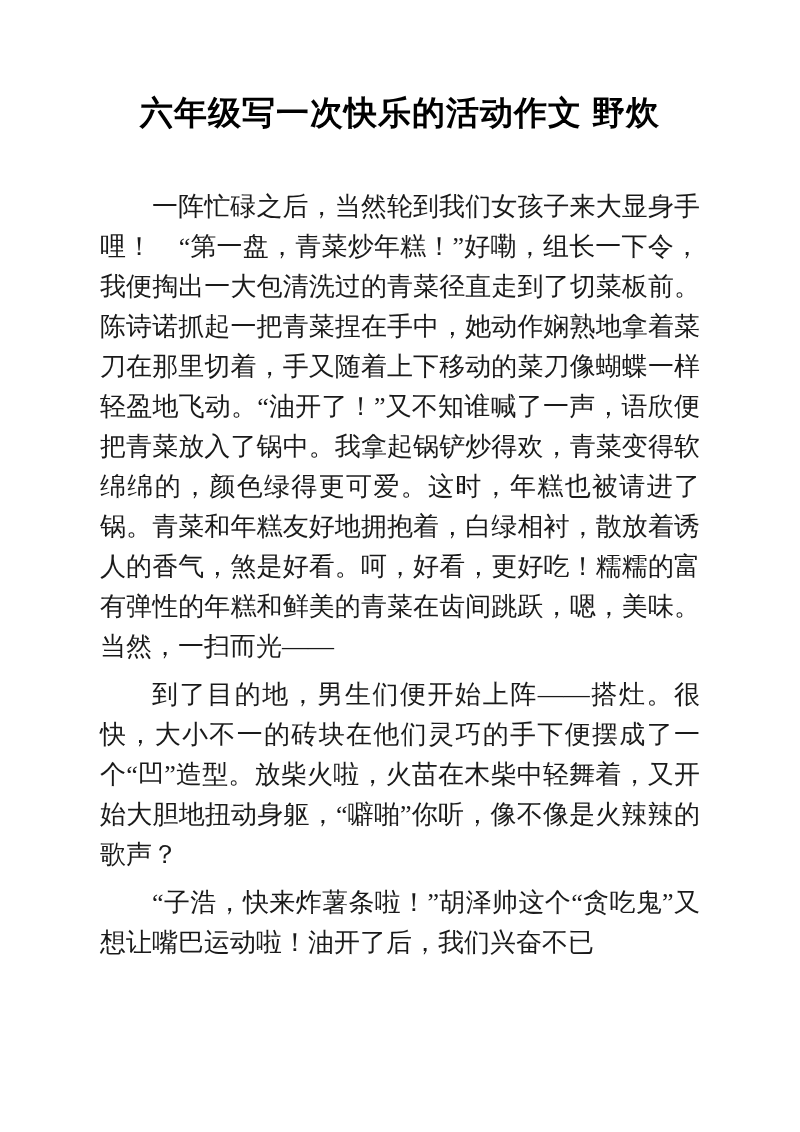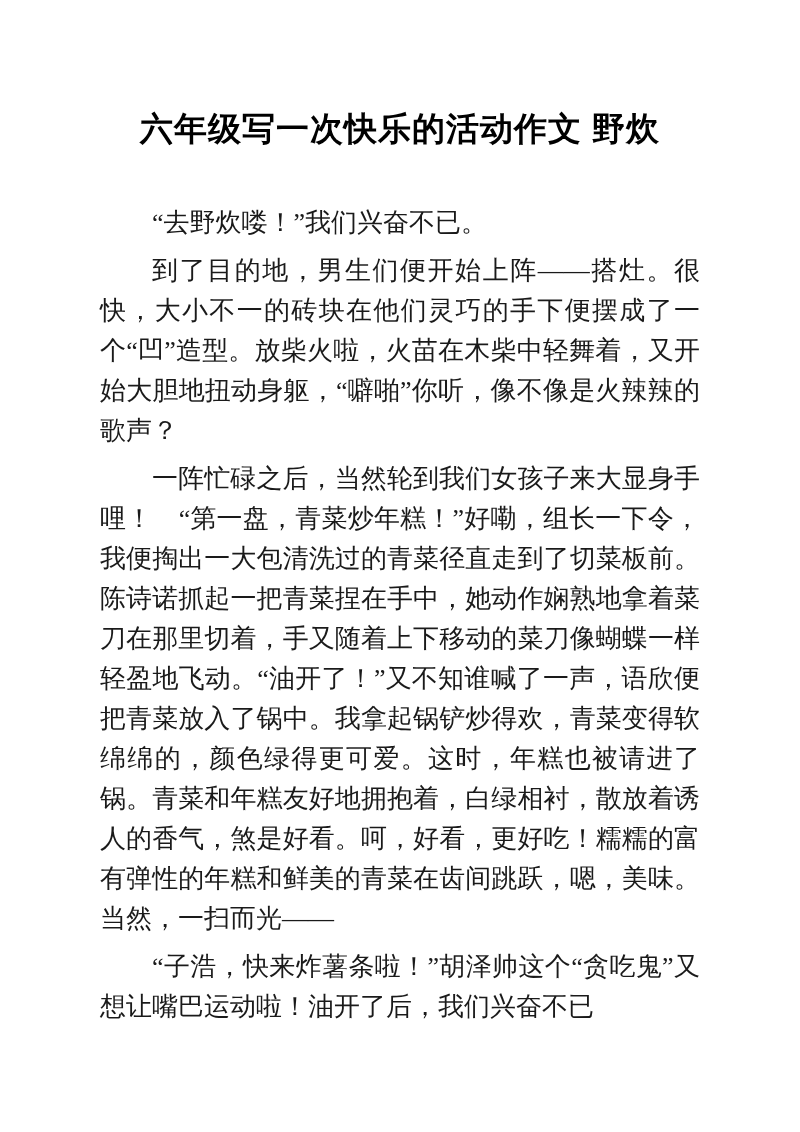--- a/index.html
+++ b/index.html
@@ -9,21 +9,21 @@
   }
   body {
     width: 800px;
     height: 1132px;
     overflow: hidden;
     font-family: "Liberation Serif", "DejaVu Serif", serif;
     color: #111111;
   }
   .page {
     width: 600px;
-    margin: 16px auto;
+    margin: 0 auto;
     padding-top: 92px;
   }
   .title {
     font-family: "Liberation Sans", "DejaVu Sans", sans-serif;
     font-weight: bold;
     font-size: 33px;
     line-height: 1.3;
     text-align: center;
     margin: 0 0 52px 0;
     letter-spacing: 1px;
@@ -38,18 +38,17 @@
     margin: 0 0 8px 0;
     color: #1a1a1a;
   }
 </style>
 </head>
 <body>
 
 <div class="page">
   <h1 class="title">六年级写一次快乐的活动作文 野炊</h1>
   <div class="content" id="paragraphs">
-      <p>“去野炊喽！”我们兴奋不已。</p>
+      <p>一阵忙碌之后，当然轮到我们女孩子来大显身手哩！　“第一盘，青菜炒年糕！”好嘞，组长一下令，我便掏出一大包清洗过的青菜径直走到了切菜板前。陈诗诺抓起一把青菜捏在手中，她动作娴熟地拿着菜刀在那里切着，手又随着上下移动的菜刀像蝴蝶一样轻盈地飞动。“油开了！”又不知谁喊了一声，语欣便把青菜放入了锅中。我拿起锅铲炒得欢，青菜变得软绵绵的，颜色绿得更可爱。这时，年糕也被请进了锅。青菜和年糕友好地拥抱着，白绿相衬，散放着诱人的香气，煞是好看。呵，好看，更好吃！糯糯的富有弹性的年糕和鲜美的青菜在齿间跳跃，嗯，美味。当然，一扫而光——</p>
       <p>到了目的地，男生们便开始上阵——搭灶。很快，大小不一的砖块在他们灵巧的手下便摆成了一个“凹”造型。放柴火啦，火苗在木柴中轻舞着，又开始大胆地扭动身躯，“噼啪”你听，像不像是火辣辣的歌声？</p>
-      <p>一阵忙碌之后，当然轮到我们女孩子来大显身手哩！　“第一盘，青菜炒年糕！”好嘞，组长一下令，我便掏出一大包清洗过的青菜径直走到了切菜板前。陈诗诺抓起一把青菜捏在手中，她动作娴熟地拿着菜刀在那里切着，手又随着上下移动的菜刀像蝴蝶一样轻盈地飞动。“油开了！”又不知谁喊了一声，语欣便把青菜放入了锅中。我拿起锅铲炒得欢，青菜变得软绵绵的，颜色绿得更可爱。这时，年糕也被请进了锅。青菜和年糕友好地拥抱着，白绿相衬，散放着诱人的香气，煞是好看。呵，好看，更好吃！糯糯的富有弹性的年糕和鲜美的青菜在齿间跳跃，嗯，美味。当然，一扫而光——</p>
       <p>“子浩，快来炸薯条啦！”胡泽帅这个“贪吃鬼”又想让嘴巴运动啦！油开了后，我们兴奋不已</p>
     </div>
 </div>
 
 </body></html>

